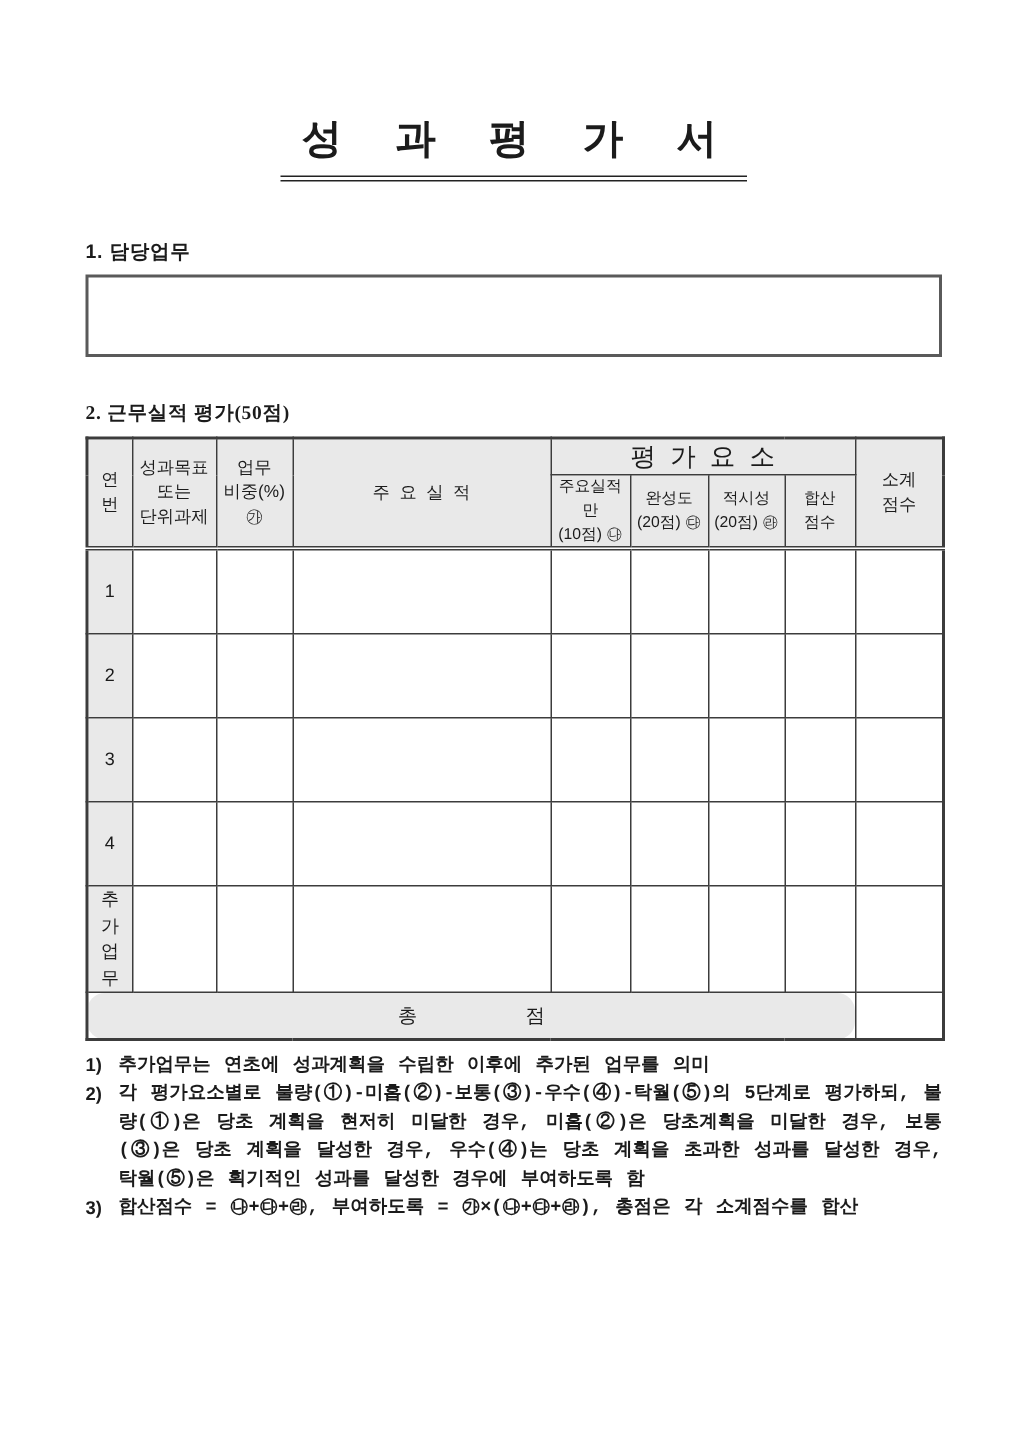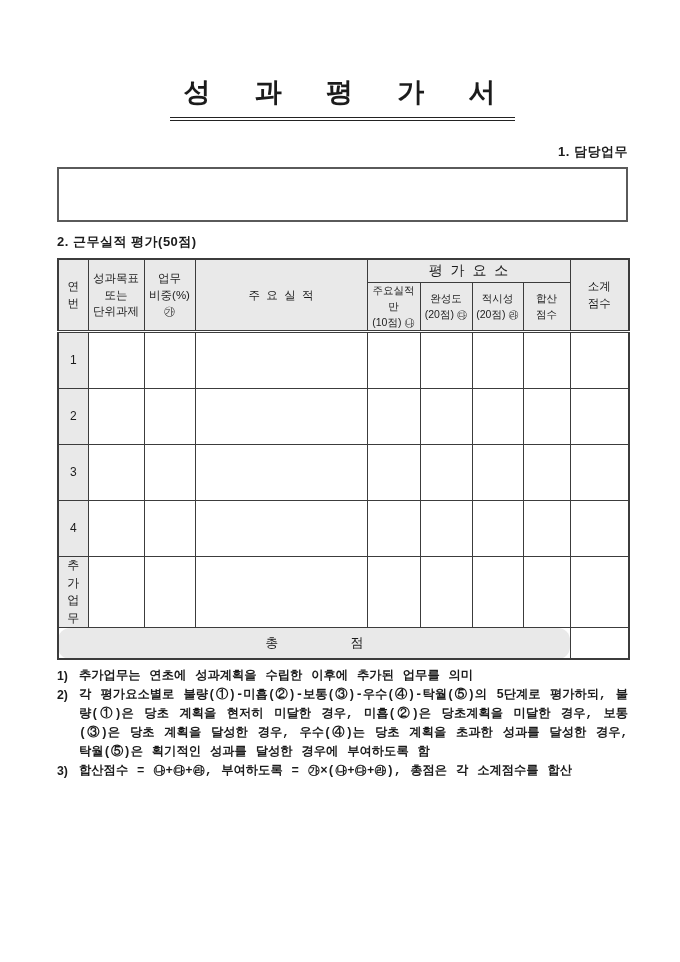--- a/index.html
+++ b/index.html
@@ -9,21 +9,21 @@
     box-sizing:border-box;
     padding:74px 52px 0 57px;
     background:#ffffff;
     font-family:"Liberation Sans","DejaVu Sans",sans-serif;
     color:#1b1b1b;
   }
   
   .title-wrap{text-align:center;}
   .doc-title{
     display:inline-block;
-    font-family:Liberation Mono, monospace;
+    font-family:Liberation Sans, sans-serif;
     font-size:27px;font-weight:bold;
     letter-spacing:14px;
     padding:0 6px 7px 14px;
     border-bottom:4px double #222;
     white-space:pre;
   }
   
   .notice{
     margin-top:27px;
     font-size:12.5px;font-weight:bold;
@@ -42,34 +42,34 @@
   .hdr{background:#e9e9e9;}
   .dbl-bottom{border-bottom:3px double #3c3c3c;}
   .pre{white-space:pre;}
   .prelines{white-space:pre-line;line-height:1.45;}
   
   .profile-table{margin-top:10px;}
   .profile-table th{height:25px;font-size:12.5px;}
   .profile-table td{height:28px;background:#fff;}
   
   .sec-heading{font-size:13px;font-weight:bold;letter-spacing:0.5px;}
-  .h1{margin-top:22px;text-align:right;}
-  .h2{margin-top:11px;}
+  .h1{margin-top:38px;}
+  .h2{margin-top:28px;font-family:Liberation Serif, serif;}
   
   .duty-box{
     margin-top:6px;
     width:571px;height:55px;
     box-sizing:border-box;
     border:2px solid #5a5a5a;
     background:#fff;
   }
   
   .eval-table{margin-top:7px;}
   .eval-table th{font-size:11.5px;}
-  .eval-table .grp{height:22px;font-size:14px;margin-top:48px;}
+  .eval-table .grp{height:22px;font-size:17px;margin-top:48px;}
   .eval-table .sub{height:39px;font-size:10.5px;line-height:1.5;}
   .eval-table .rowlabel{font-size:12px;}
   .eval-table td.cell{background:#fff;}
   .row-std td{height:55px;}
   .row-extra td{height:70px;}
   .row-total td{height:30px;border-radius:12px;}
   .total-label{background:#e9e9e9;font-size:13px;}
   
   .footnotes{margin-top:7px;font-size:12.3px;font-weight:bold;line-height:19px;}
   .fn{display:flex;}

